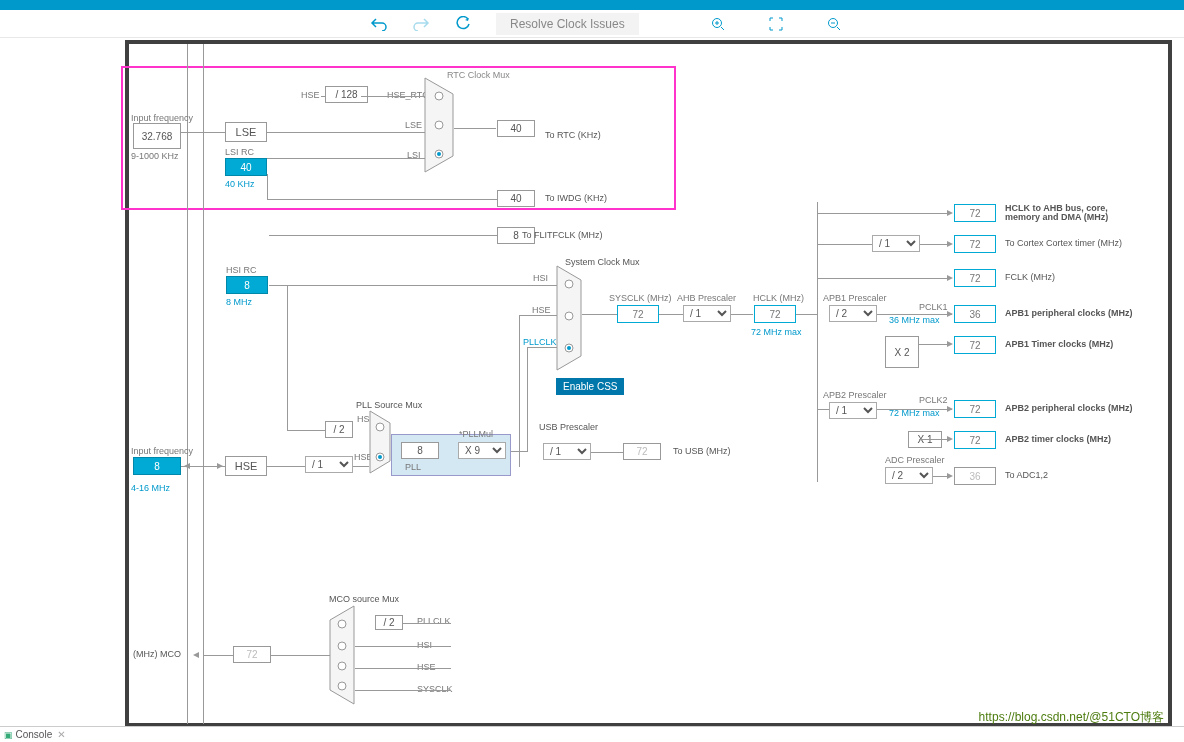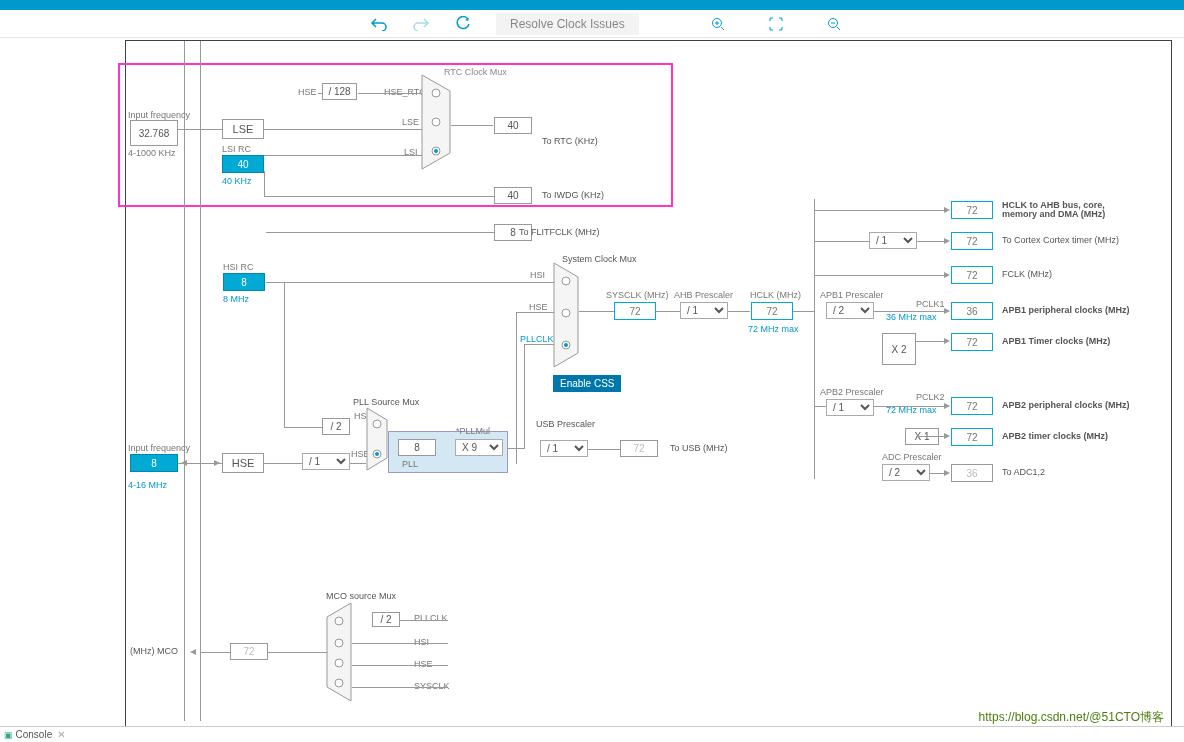--- a/index.html
+++ b/index.html
@@ -3,21 +3,21 @@
 <meta charset="utf-8">
 <style>
   *{box-sizing:border-box;margin:0;padding:0;font-family:Arial,Helvetica,sans-serif}
   body{background:#fff;width:1184px;height:742px;overflow:hidden;position:relative}
   .topbar{height:10px;background:#0099cc;width:100%}
   .toolbar{height:28px;background:#fff;border-bottom:1px solid #e8e8e8;display:flex;align-items:center;padding:0 10px}
   .tool-group{display:flex;gap:24px;margin-left:360px;align-items:center}
   .tool-icon{width:18px;height:18px;color:#0099cc;cursor:pointer;display:flex;align-items:center;justify-content:center}
   .resolve-btn{background:#f3f3f3;color:#888;padding:4px 14px;font-size:12px;border:none}
   .right-tools{display:flex;gap:40px;margin-left:70px}
-  .canvas{position:absolute;top:40px;left:125px;right:12px;bottom:15px;border:1px solid #404040;background:#fff}
+  .canvas{position:absolute;top:40px;left:125px;right:12px;bottom:15px;border:4px solid #404040;background:#fff}
   .watermark{position:absolute;bottom:16px;right:20px;color:#4d7c0f;font-size:12px}
   .bottom-bar{position:absolute;bottom:0;left:0;right:0;height:16px;background:#fff;border-top:1px solid #ccc;font-size:10px;padding-left:4px;color:#555;display:flex;align-items:center;gap:3px}
   .highlight{position:absolute;border:2px solid #ff33cc}
   .box{position:absolute;border:1px solid #999;background:#fff;font-size:10px;display:flex;align-items:center;justify-content:center;color:#555}
   .blue-box{background:#00aad4;color:#fff;border:1px solid #0088aa}
   .blue-out{border:1.5px solid #00aad4;background:#fff;color:#777}
   .lbl{position:absolute;font-size:9px;color:#777}
   .lbl-b{position:absolute;font-size:9px;color:#0099cc}
   .vrule{position:absolute;width:1px;background:#999}
   .hrule{position:absolute;height:1px;background:#999}
@@ -78,49 +78,49 @@
 <div class="canvas">
 
   <div class="highlight" style="top:22px;left:-8px;width:555px;height:144px"></div>
 
   <div class="vrule" style="top:0;left:74px;height:680px"></div>
   <div class="vrule" style="top:0;left:58px;height:680px"></div>
 
   <span class="lbl" style="top:26px;left:318px;color:#888">RTC Clock Mux</span>
   <span class="lbl" style="top:69px;left:2px">Input frequency</span>
   <div class="box" style="top:79px;left:4px;width:48px;height:26px">32.768</div>
-  <span class="lbl" style="top:107px;left:2px">4-1000 KHz</span>
+  <span class="lbl" style="top:107px;left:2px">9-1000 KHz</span>
   <div class="hrule" style="top:88px;left:52px;width:44px"></div>
   <div class="box" style="top:78px;left:96px;width:42px;height:20px;font-size:11px">LSE</div>
   <span class="lbl" style="top:103px;left:96px">LSI RC</span>
   <div class="box blue-box" style="top:114px;left:96px;width:42px;height:18px">40</div>
   <span class="lbl-b" style="top:135px;left:96px">40 KHz</span>
 
   <span class="lbl" style="top:46px;left:172px">HSE</span>
-  <div class="box" style="top:42px;left:196px;width:35px;height:17px">/ 128</div>
+  <div class="box" style="top:42px;left:196px;width:43px;height:17px">/ 128</div>
   <span class="lbl" style="top:46px;left:258px">HSE_RTC</span>
   <span class="lbl" style="top:76px;left:276px">LSE</span>
   <span class="lbl" style="top:106px;left:278px">LSI</span>
   <div class="hrule" style="top:88px;left:138px;width:158px"></div>
   <div class="hrule" style="top:52px;left:192px;width:4px"></div>
   <div class="hrule" style="top:52px;left:232px;width:64px"></div>
   <div class="hrule" style="top:114px;left:138px;width:158px"></div>
 
   <div class="mux" style="top:34px;left:296px">
     <svg width="36" height="94">
         <path d="M0 0 L28 16 L28 78 L0 94 Z" fill="#f5f5f5" stroke="#999"></path>
         <circle cx="14" cy="18" r="4" fill="#fff" stroke="#999"></circle>
         <circle cx="14" cy="47" r="4" fill="#fff" stroke="#999"></circle>
         <circle cx="14" cy="76" r="4" fill="#fff" stroke="#999"></circle>
         <circle cx="14" cy="76" r="2" fill="#0099cc"></circle>
       </svg>
   </div>
   <div class="hrule" style="top:84px;left:325px;width:42px"></div>
   <div class="box" style="top:76px;left:368px;width:38px;height:17px">40</div>
-  <span class="lbl" style="top:95px;left:416px;color:#555">To RTC (KHz)</span>
+  <span class="lbl" style="top:86px;left:416px;color:#555">To RTC (KHz)</span>
   <div class="hrule" style="top:155px;left:138px;width:230px"></div>
   <div class="vrule" style="top:130px;left:138px;height:25px"></div>
   <div class="box" style="top:146px;left:368px;width:38px;height:17px">40</div>
   <span class="lbl" style="top:149px;left:416px;color:#555">To IWDG (KHz)</span>
 
   <span class="lbl" style="top:221px;left:97px">HSI RC</span>
   <div class="box blue-box" style="top:232px;left:97px;width:42px;height:18px">8</div>
   <span class="lbl-b" style="top:253px;left:97px">8 MHz</span>
 
   <span class="lbl" style="top:402px;left:2px">Input frequency</span>

